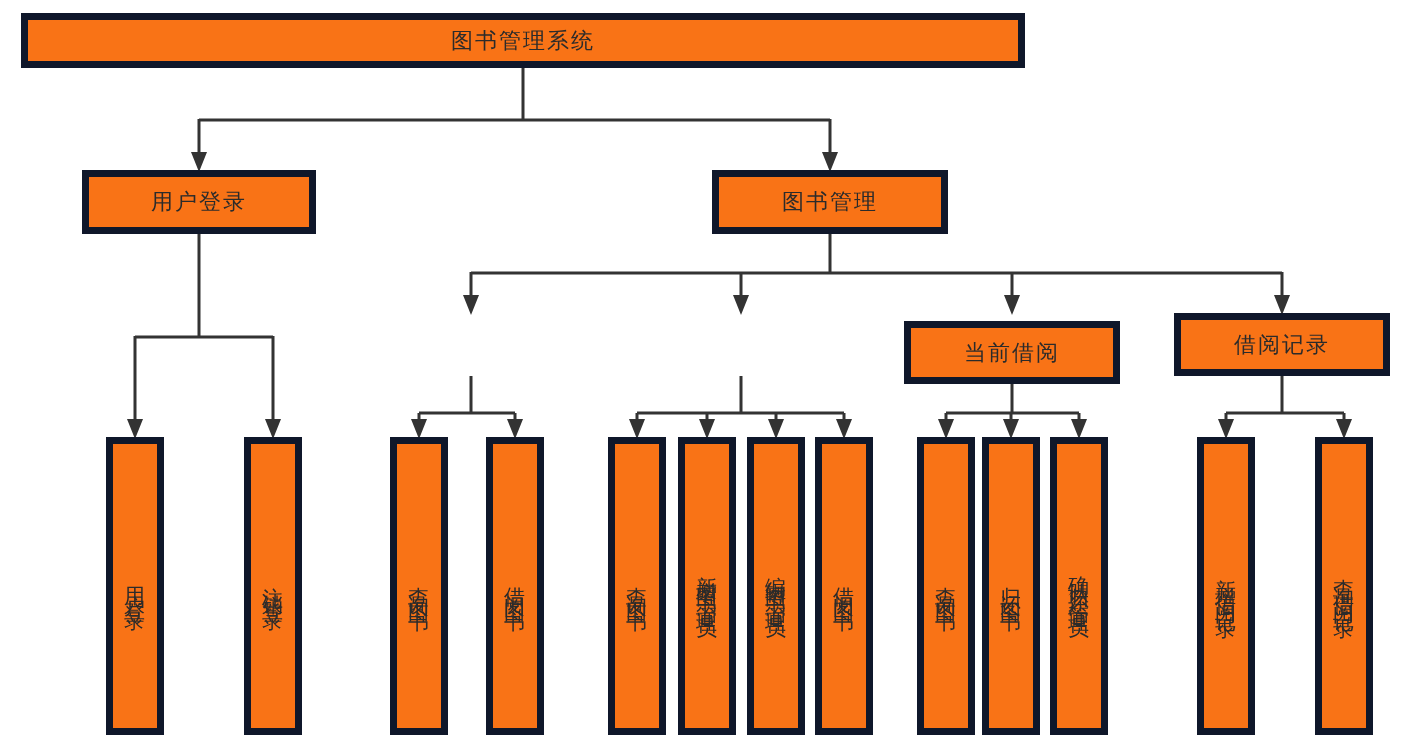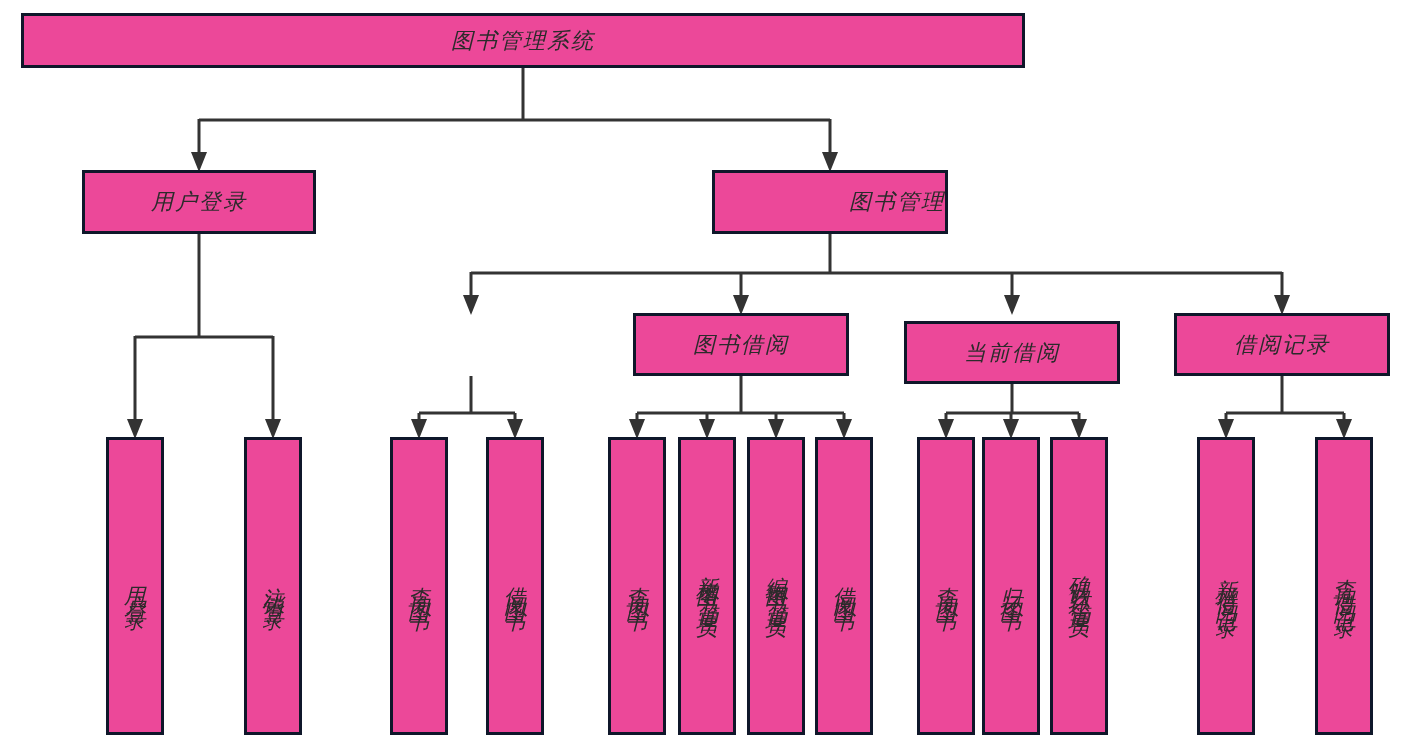--- a/index.html
+++ b/index.html
@@ -17,27 +17,26 @@
   }
   .connectors {
     position: absolute;
     left: 0;
     top: 0;
     pointer-events: none;
   }
   .node {
     position: absolute;
     box-sizing: border-box;
-    background: #ec4899;
-    border: 3px solid #0f172a;
+    background: #f97316;
+    border: 7px solid #0f172a;
     display: flex;
     align-items: center;
     justify-content: center;
     color: #2b2b2b;
-    font-style: italic;
   }
   .node.h span {
     font-size: 22px;
     letter-spacing: 2px;
     white-space: nowrap;
   }
   .node.v span {
     writing-mode: vertical-rl;
     text-orientation: mixed;
     font-size: 21px;
@@ -105,27 +104,24 @@
     </g>
   </svg>
 
   <div class="node h" style="left:21px; top:13px; width:1004px; height:55px;">
     <span>图书管理系统</span>
   </div>
 
   <div class="node h" style="left:82px; top:170px; width:234px; height:64px;">
     <span>用户登录</span>
   </div>
-  <div class="node h" style="left:712px; top:170px; width:236px; height:64px;justify-content:flex-end;">
+  <div class="node h" style="left:712px; top:170px; width:236px; height:64px;">
     <span>图书管理</span>
   </div>
 
-  <div class="node h" style="left:633px; top:313px; width:216px; height:63px;">
-    <span>图书借阅</span>
-  </div>
   <div class="node h" style="left:904px; top:313px; width:216px; height:63px;margin-top:8px;">
     <span>当前借阅</span>
   </div>
   <div class="node h" style="left:1174px; top:313px; width:216px; height:63px;">
     <span>借阅记录</span>
   </div>
 
   <div class="node v" style="left:106px; top:437px; width:58px; height:298px;">
     <span>用户登录</span>
   </div>

